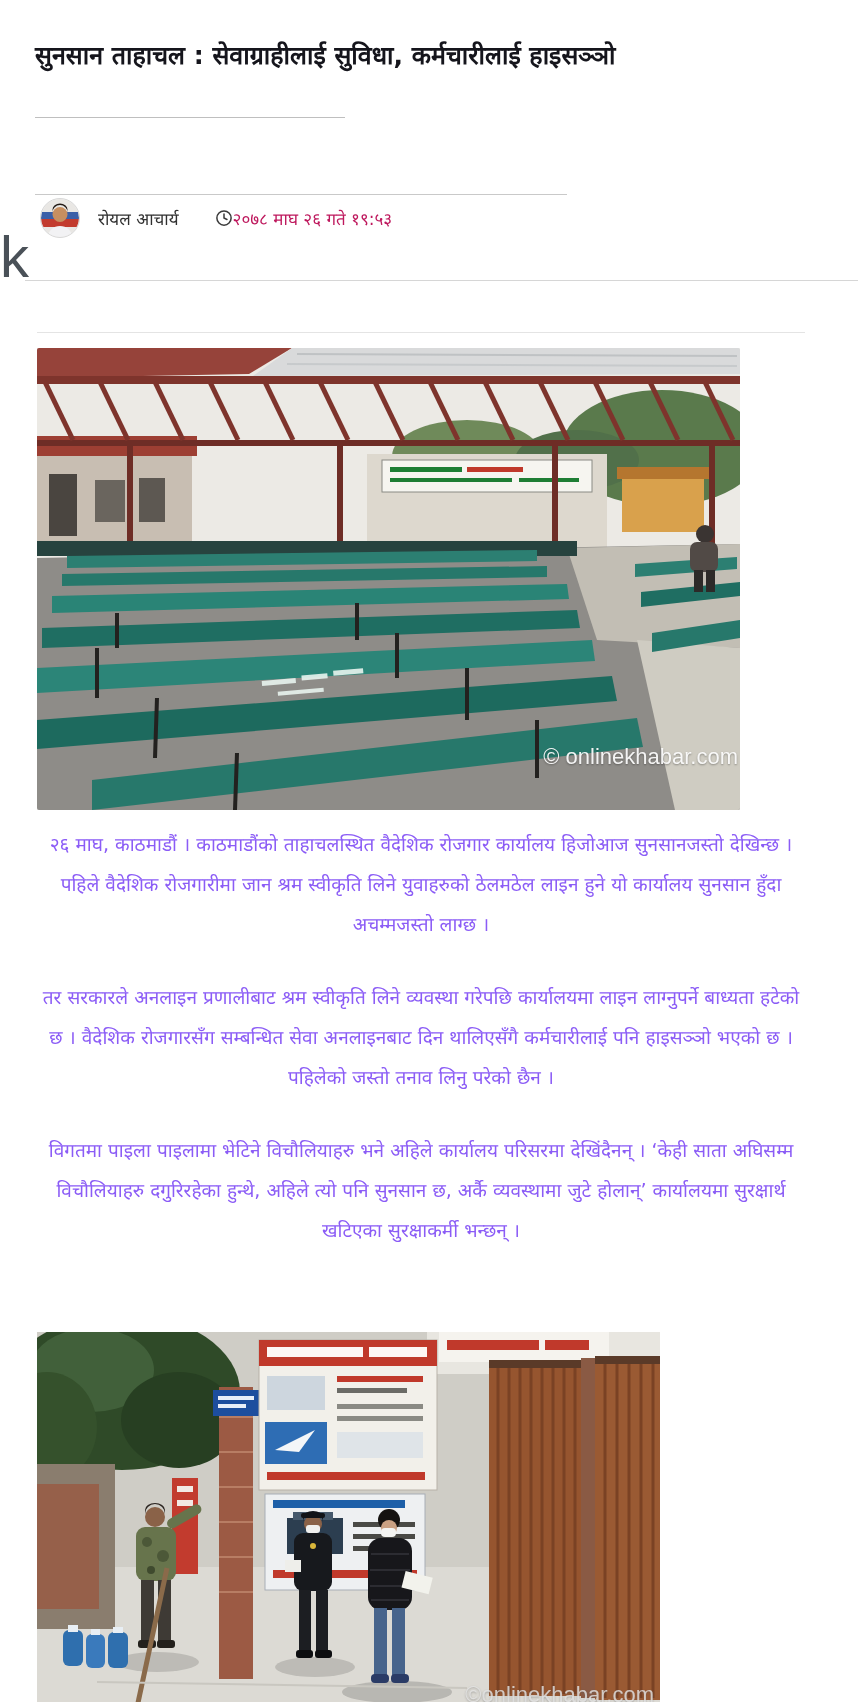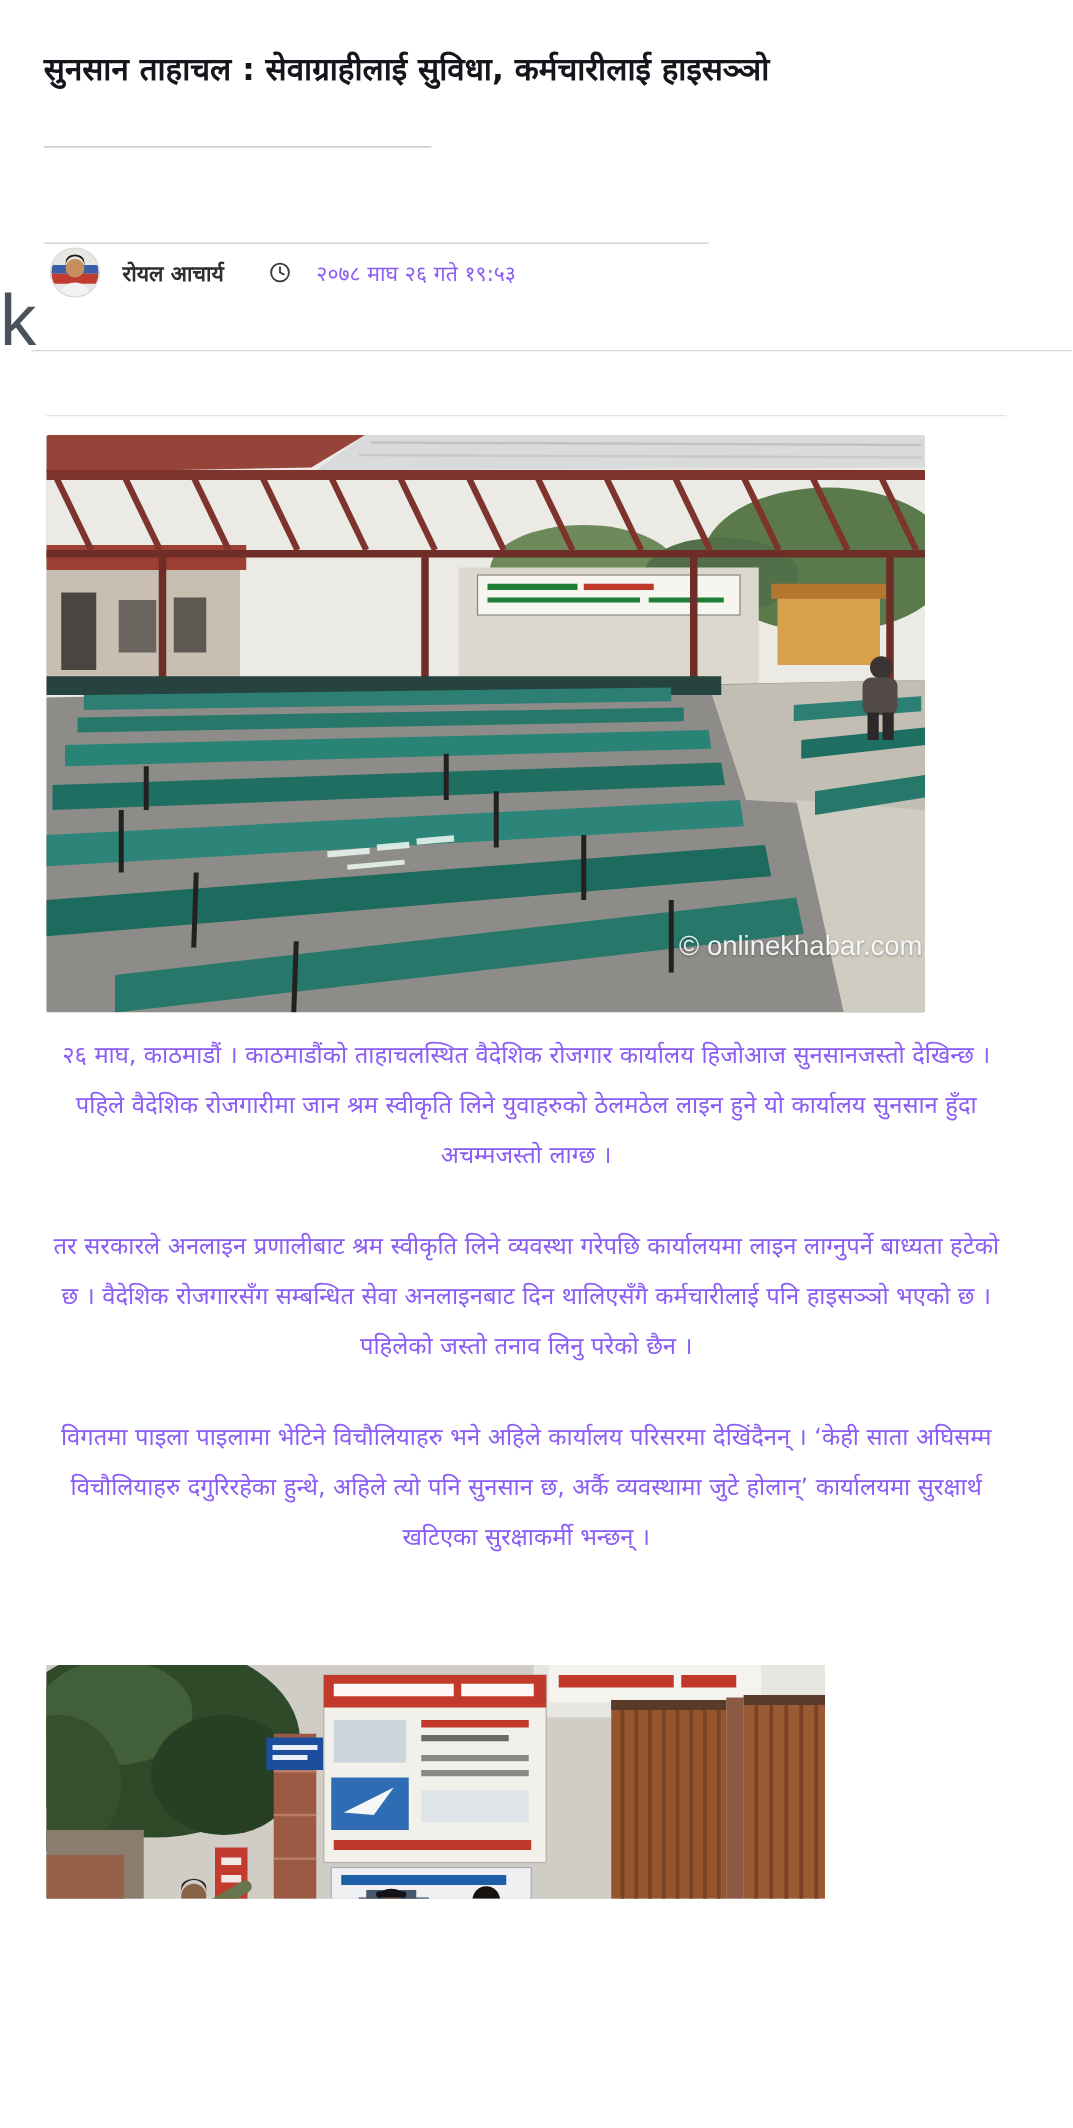--- a/index.html
+++ b/index.html
@@ -1,18 +1,18 @@
 <!DOCTYPE html>
 <html><head>
 <meta charset="utf-8">
 <style>
   html,body{margin:0;padding:0;background:#ffffff;}
   .page{
     position:relative;
-    width:858px;height:1519px;
+    width:858px;height:1702px;
     background:#ffffff;
     overflow:hidden;
     font-family:"DejaVu Sans","Liberation Sans",sans-serif;
   }
   
   .headline{
     position:absolute;left:35px;top:38px;width:760px;
     margin:0;
     font-size:25px;line-height:1.45;font-weight:700;
     color:#15151c;
@@ -25,25 +25,25 @@
   .d3{left:25px;top:280px;width:833px;border-color:#d6d6d6;}
   .d4{left:37px;top:332px;width:768px;border-color:#e4e4e4;}
   
   .author-row{position:absolute;left:40px;top:198px;height:40px;display:flex;align-items:center;}
   .avatar{
     width:38px;height:38px;border-radius:50%;overflow:hidden;
     border:1px solid #d8d8d8;background:#eee;flex:0 0 auto;
   }
   .avatar svg{display:block;width:100%;height:100%;}
   .author-name{
-    margin-left:18px;font-size:17px;color:#303030;white-space:nowrap;font-weight:bold;
+    margin-left:18px;font-size:17px;color:#303030;white-space:nowrap;
   }
   .clock{margin-left:36px;display:flex;align-items:center;}
   .clock svg{display:block;}
-  .pub-date{margin-left:20px;font-size:17px;color:#8b5cf6;white-space:nowrap;}
+  .pub-date{margin-left:0;font-size:17px;color:#be185d;white-space:nowrap;}
   
   .side-k{
     position:absolute;left:0px;top:228px;
     font-size:58px;line-height:1;font-weight:300;
     color:#4a5158;
     font-family:"Liberation Sans","DejaVu Sans",sans-serif;
   }
   
   .photo{position:absolute;margin:0;padding:0;overflow:hidden;background:#dcdad4;}
   .photo svg{display:block;width:100%;height:100%;}

